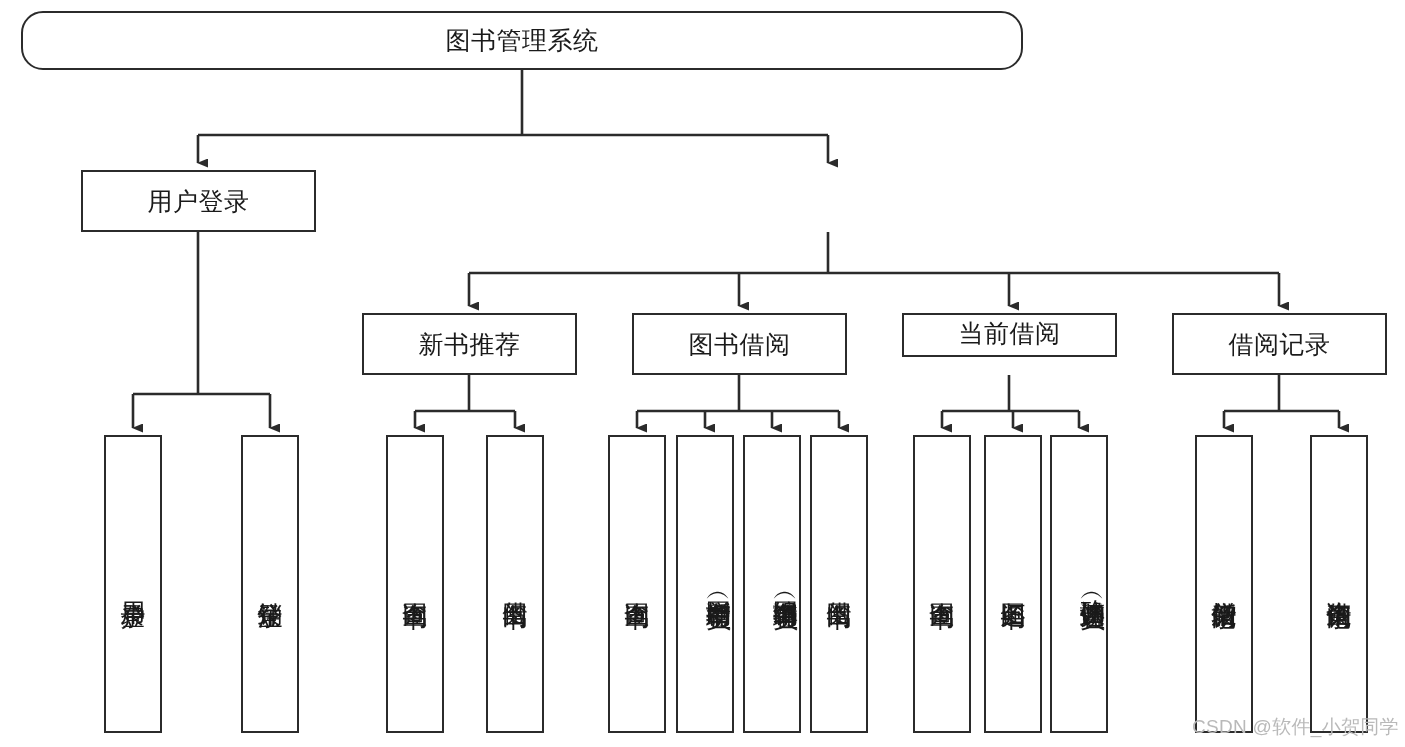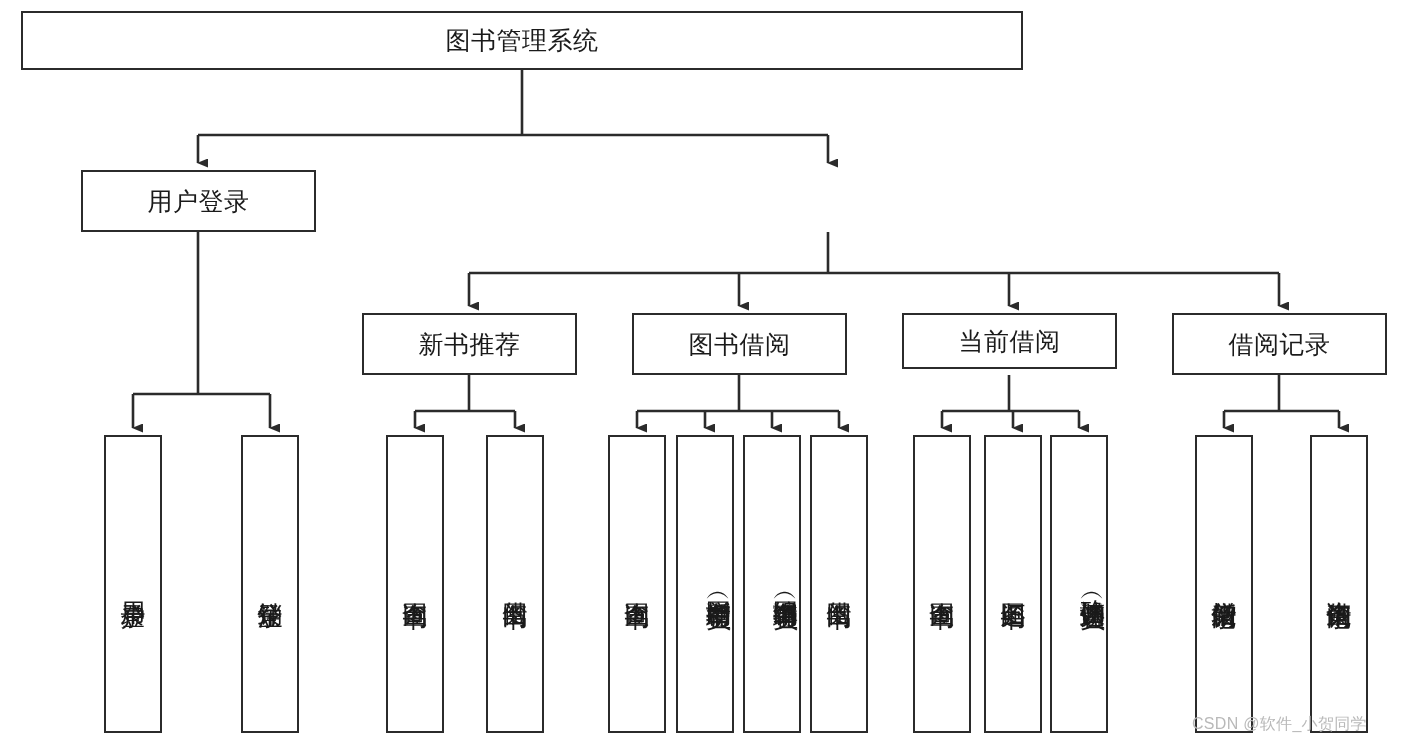--- a/index.html
+++ b/index.html
@@ -52,21 +52,21 @@
   .node.vert.tall-text {
     align-items: flex-start;
   }
   .node-label {
     display: block;
     white-space: nowrap;
   }
   .watermark {
     position: absolute;
     color: #b9b9b9;
-    font-size: 16px;
+    font-size: 19px;
     white-space: nowrap;
     letter-spacing: 0.3px;
   }
 </style>
 </head>
 <body>
 
 <div id="canvas">
 
   <svg class="edges" viewBox="0 0 1405 747" xmlns="http://www.w3.org/2000/svg">
@@ -112,35 +112,35 @@
       <path d="M1013,411 L1013,428" marker-end="url(#arrow)"></path>
       <path d="M1079,411 L1079,428" marker-end="url(#arrow)"></path>
 
       <path d="M1279,375 L1279,411"></path>
       <path d="M1224,411 L1339,411"></path>
       <path d="M1224,411 L1224,428" marker-end="url(#arrow)"></path>
       <path d="M1339,411 L1339,428" marker-end="url(#arrow)"></path>
     </g>
   </svg>
 
-  <div class="node horiz" style="left:21px; top:11px; width:1002px; height:59px;">
+  <div class="node horiz" style="left:21px; top:11px; width:1002px; height:59px;border-radius:22px;">
     <span class="node-label">图书管理系统</span>
   </div>
 
   <div class="node horiz" style="left:81px; top:170px; width:235px; height:62px;">
     <span class="node-label">用户登录</span>
   </div>
 
   <div class="node horiz" style="left:632px; top:313px; width:215px; height:62px;">
     <span class="node-label">图书借阅</span>
   </div>
   <div class="node horiz" style="left:362px; top:313px; width:215px; height:62px;">
     <span class="node-label">新书推荐</span>
   </div>
-  <div class="node horiz" style="left:902px; top:313px; width:215px; height:56px;">
+  <div class="node horiz" style="left:902px; top:313px; width:215px; height:44px;font-family:Liberation Mono, monospace;">
     <span class="node-label">当前借阅</span>
   </div>
   <div class="node horiz" style="left:1172px; top:313px; width:215px; height:62px;align-items:center;">
     <span class="node-label">借阅记录</span>
   </div>
 
   <div class="node vert" style="left:104px; top:435px; width:58px; height:298px;">
     <span class="node-label">用户登录</span>
   </div>
   <div class="node vert" style="left:241px; top:435px; width:58px; height:298px;">

